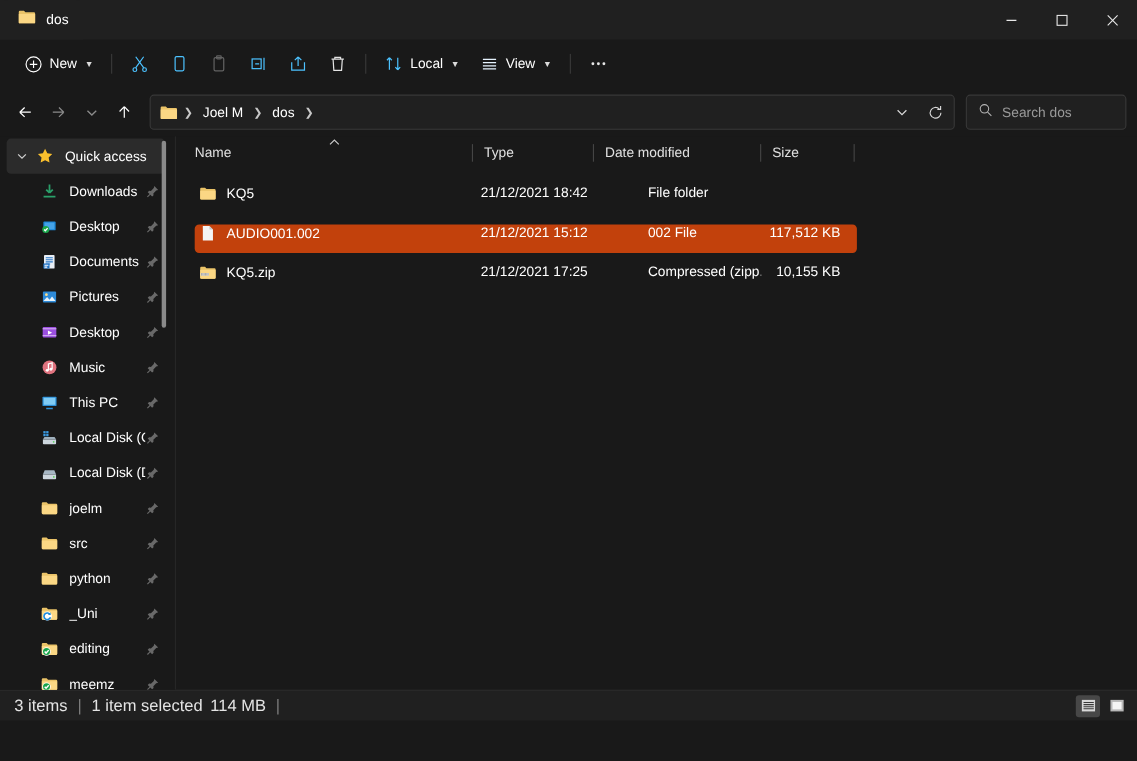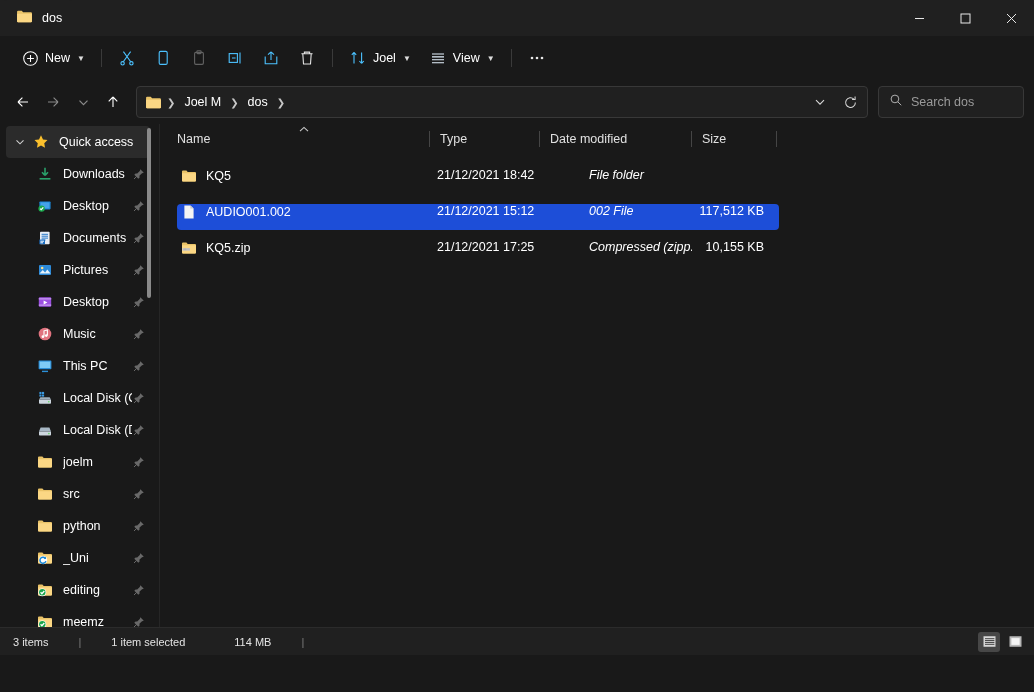--- a/index.html
+++ b/index.html
@@ -132,33 +132,33 @@
   .col-date { width: 152px; }
   .col-type { width: 110px; }
   .col-size { width: 85px; }
 
   .rows { flex: 1; padding: 4px 0 0 0; overflow: hidden; }
   .row {
     height: 26px; display: flex; align-items: flex-start;
     margin: 10px 264px 2px 17px; border-radius: 4px; padding-left: 4px;
     width: 602px;
   }
-  .row.selected { background: #1d4ed8; }
+  .row.selected { background: #c2410c; }
   .cell { font-size: 12.5px; color: #ffffff; white-space: nowrap; overflow: hidden; }
   .c-name { width: 249px; display: flex; align-items: center; gap: 9px; }
   .c-date { width: 152px; padding-left: 7px; }
-  .c-type { width: 110px; padding-left: 7px; font-style: italic; }
+  .c-type { width: 110px; padding-left: 7px; }
   .c-size { width: 78px; text-align: right; padding-right: 6px; }
   .f-icon { width: 16px; min-width: 16px; height: 16px; display:flex;align-items:center;justify-content:center; }
 
   
   .statusbar {
     height: 28px; min-height: 28px; display: flex; align-items: center;
     background: #202020; border-top: 1px solid #2b2b2b;
-    padding: 0 8px 0 13px; font-size: 11px; color: #e4e4e4; gap: 21px;
+    padding: 0 8px 0 13px; font-size: 15px; color: #e4e4e4;
   }
   .st-sep { color: #7b7b7b; padding: 0 9px; }
   .st-spacer { flex: 1; }
   .viewtoggles { display: flex; gap: 4px; }
   .vt {
     width: 22px; height: 20px; border-radius: 3px; display:flex;align-items:center;justify-content:center;
     background: transparent;
   }
   .vt.active { background: #474747; }
 </style>
@@ -259,21 +259,21 @@
     </div>
     <div class="tb-sep"></div>
 
     <div class="tb-btn">
       <span class="tb-icon">
         <svg width="18" height="18" viewBox="0 0 18 18">
           <path d="M5 14.4V3.4M5 3.4L2.8 5.8M5 3.4l2.2 2.4" fill="none" stroke="#4cc2ff" stroke-width="1.1"></path>
           <path d="M12.6 3.4v11M12.6 14.4l2.2-2.4M12.6 14.4l-2.2-2.4" fill="none" stroke="#4cc2ff" stroke-width="1.1"></path>
         </svg>
       </span>
-      <span>Joel</span>
+      <span>Local</span>
       <span class="chev">▼</span>
     </div>
     <div class="tb-btn">
       <span class="tb-icon">
         <svg width="18" height="18" viewBox="0 0 18 18">
           <path d="M3 5h12M3 7.9h12M3 10.8h12M3 13.7h12" stroke="#e6f4ff" stroke-width="1.1"></path>
         </svg>
       </span>
       <span>View</span>
       <span class="chev">▼</span>

